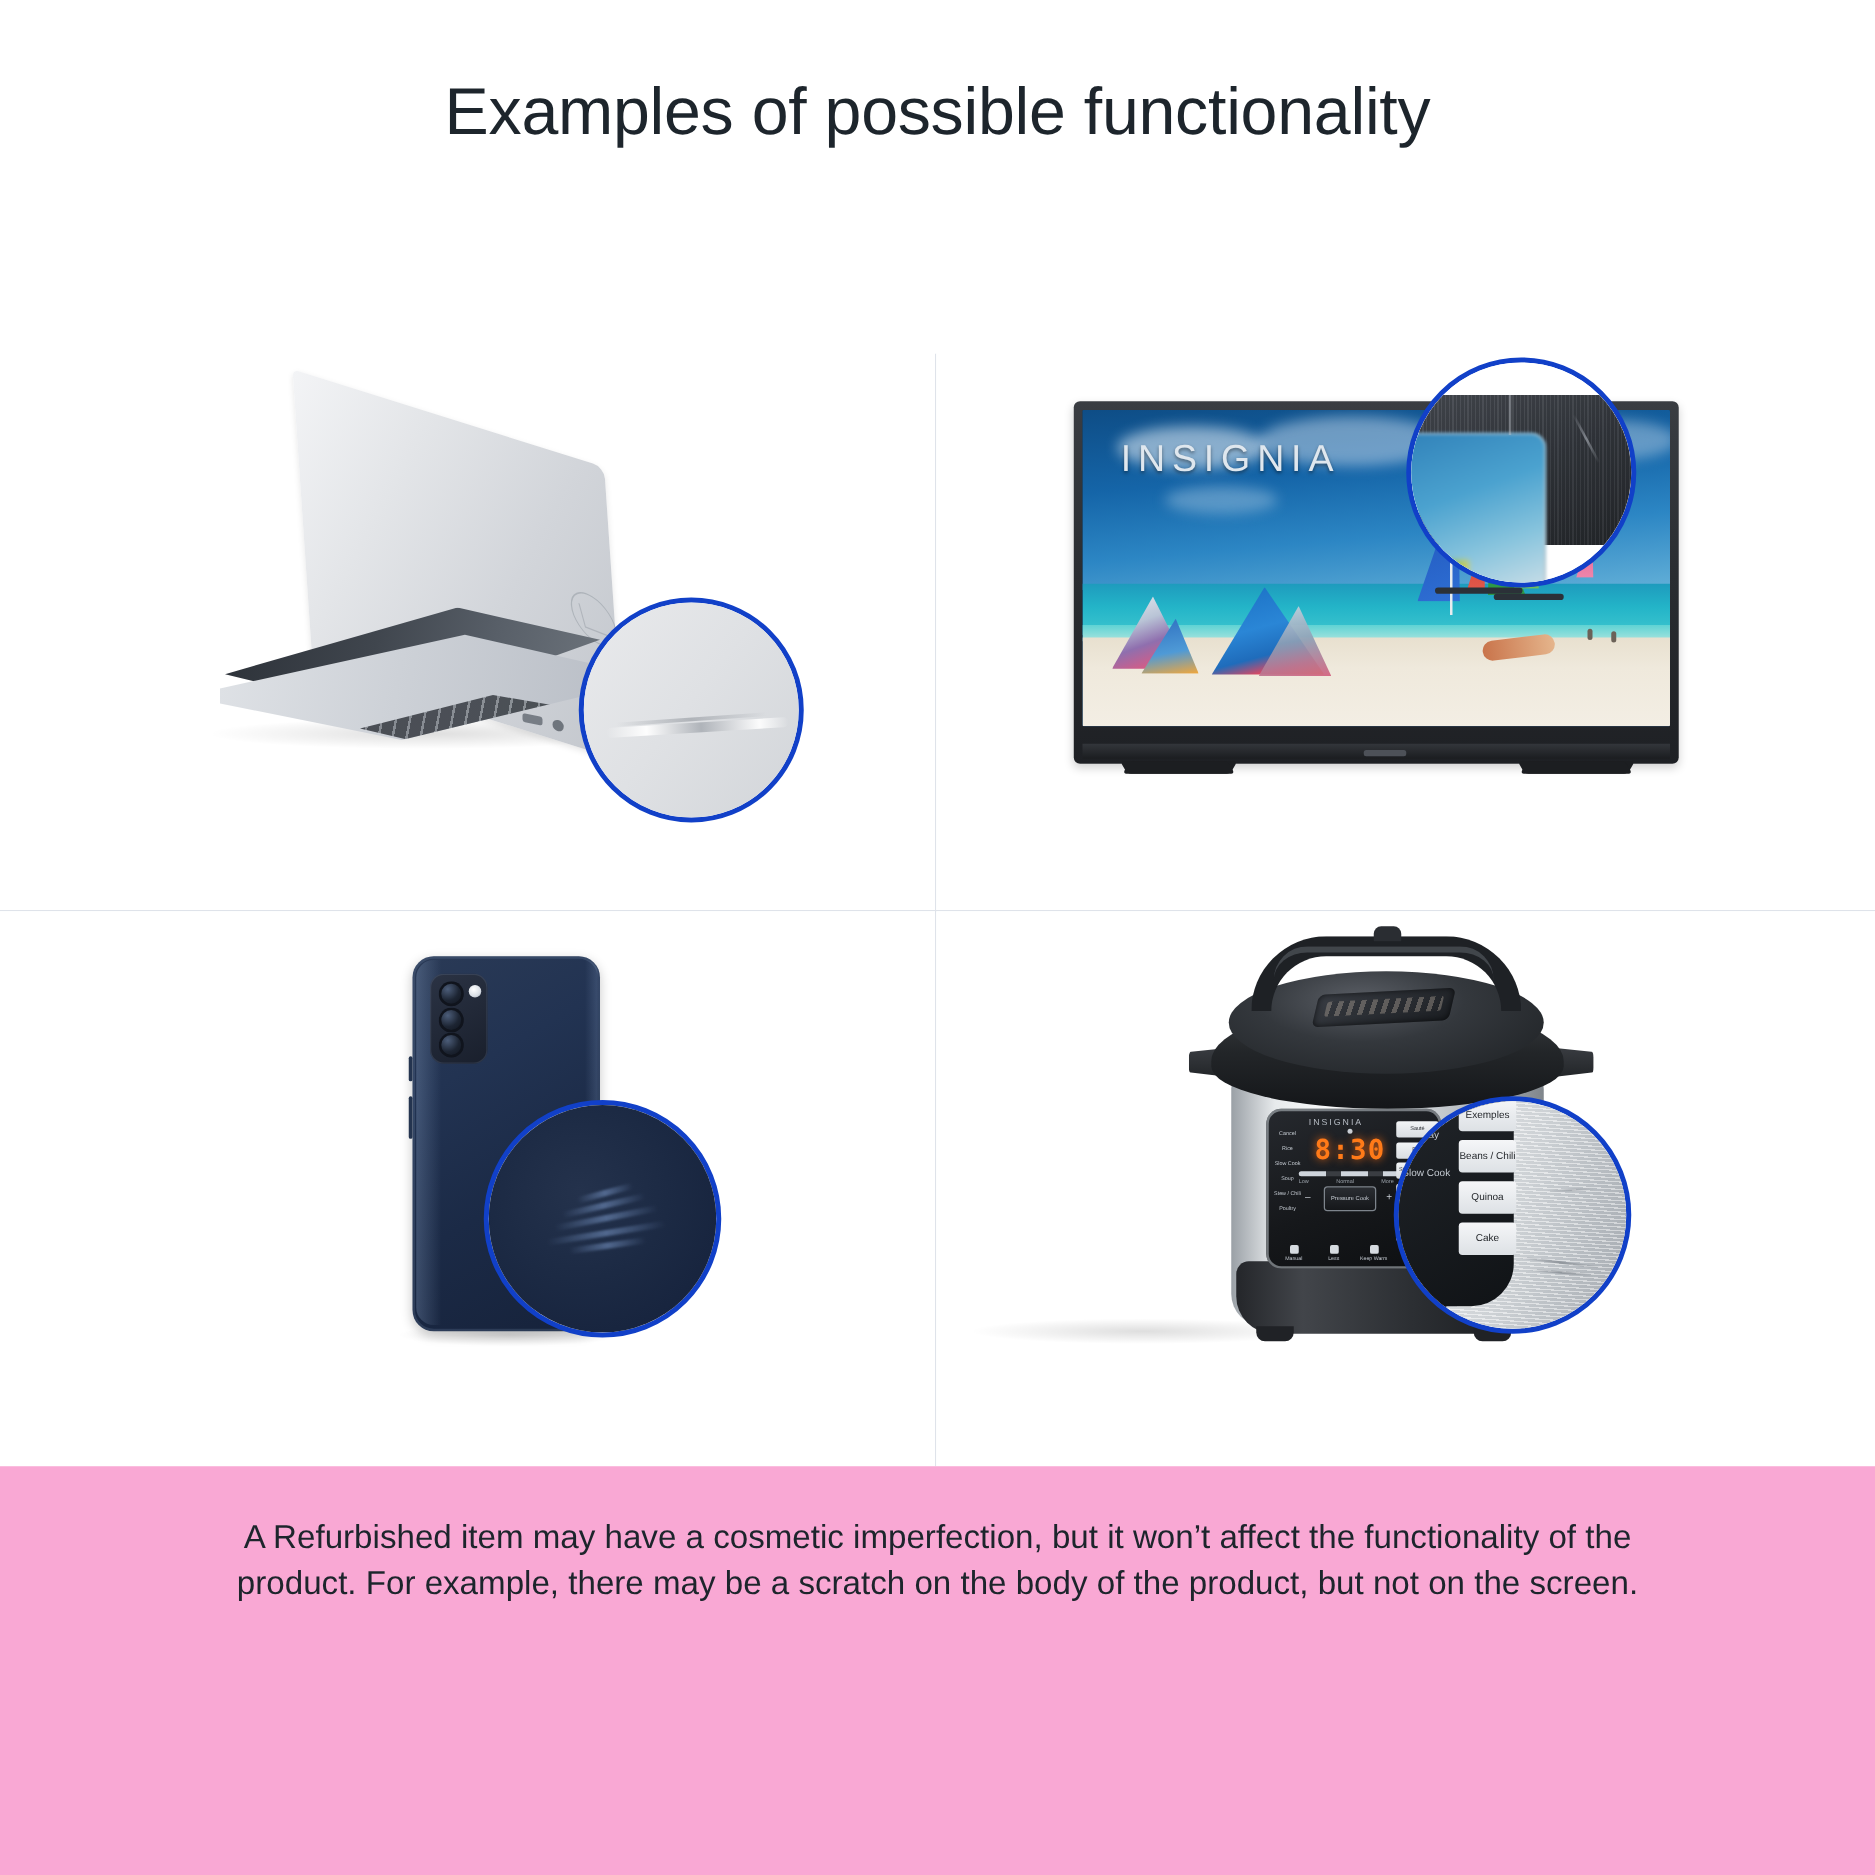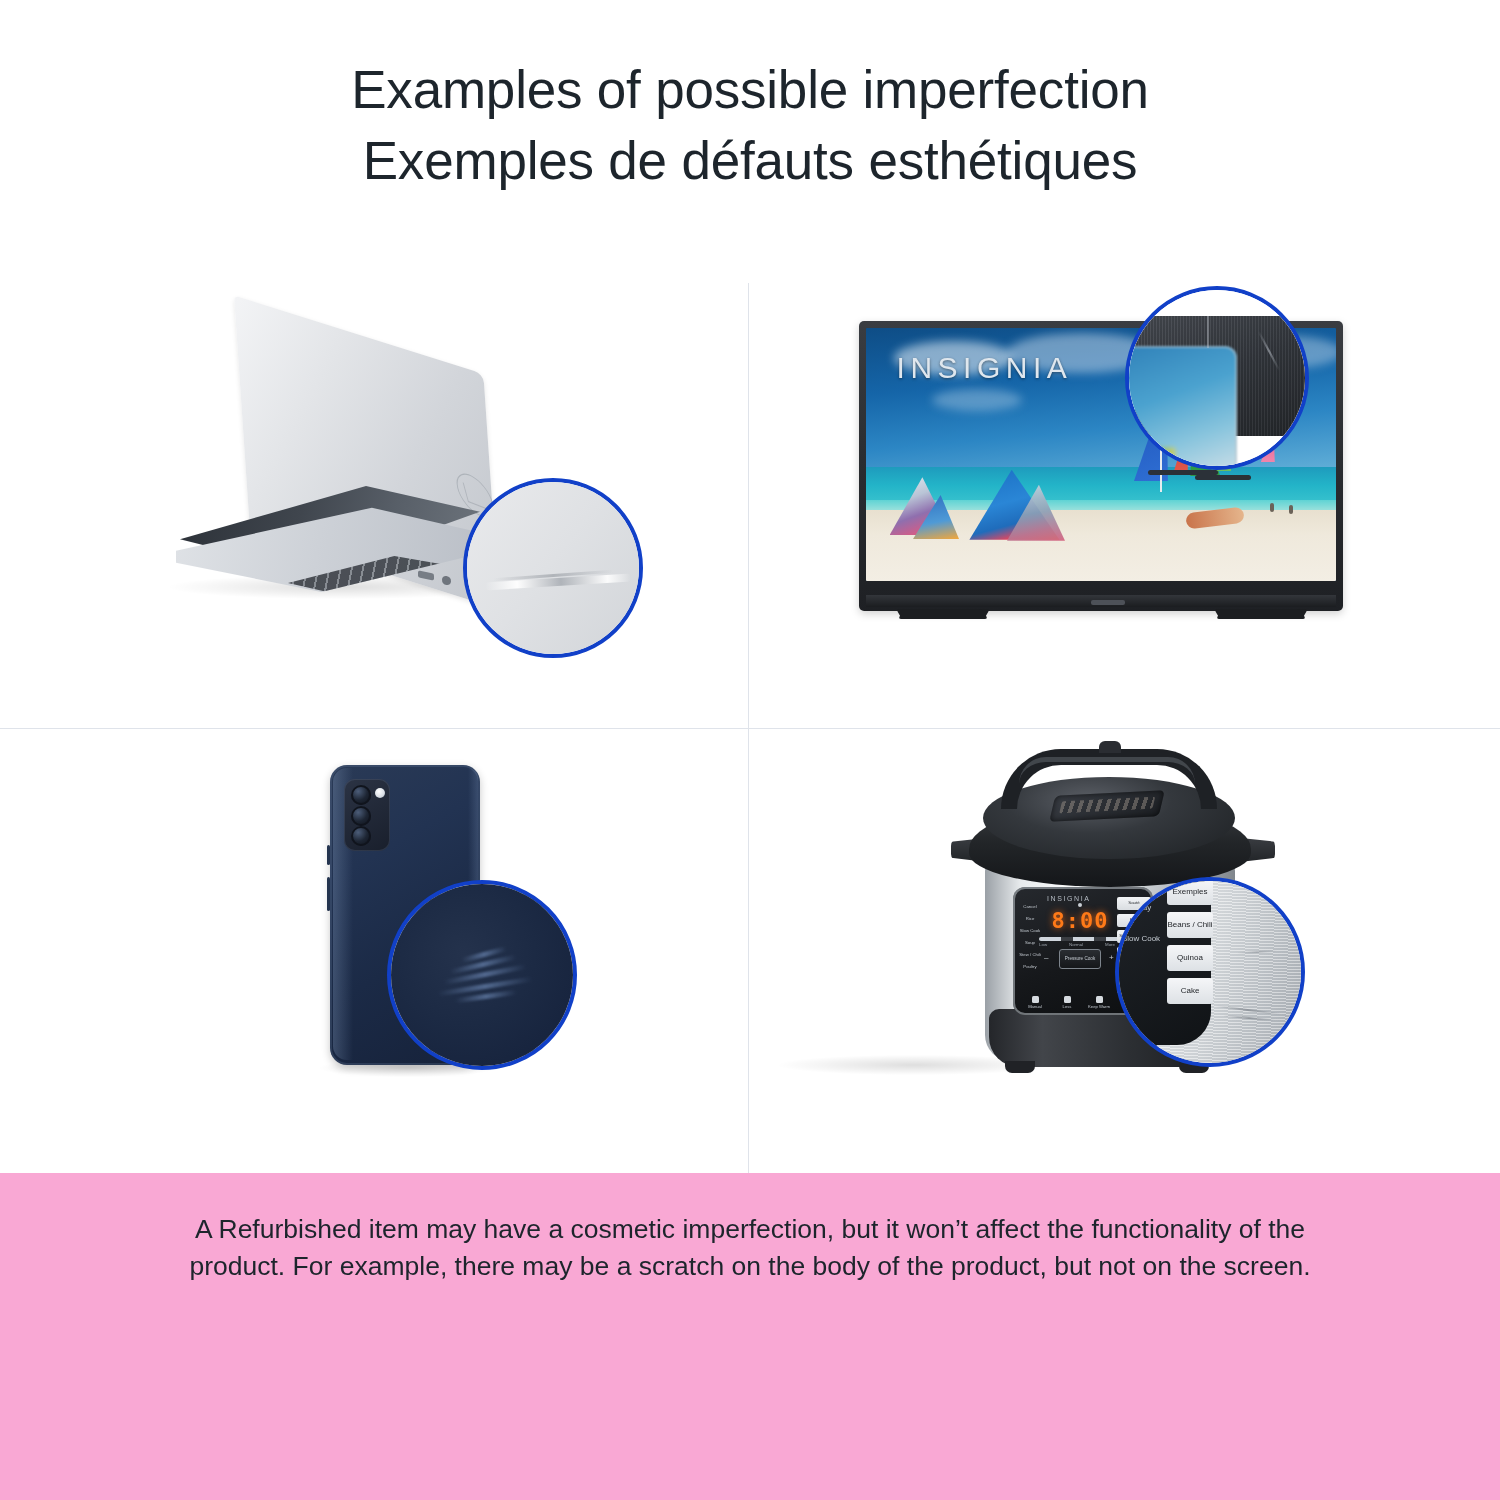--- a/index.html
+++ b/index.html
@@ -442,22 +442,21 @@
     margin:0 0 26px 0;
   }
   .para:last-child{margin-bottom:0;}
 </style>
 </head>
 <body>
 
 <div class="page">
 
   <div class="heading">
-    <span class="line">Examples of possible imperfection</span>
-    <span class="line">Exemples de défauts esthétiques</span>
+    <span class="line">Examples of possible functionality</span>
   </div>
 
   <div class="grid">
 
     <div class="vline"></div>
     <div class="hline"></div>
 
     <div class="cell tl">
       <div class="laptop-wrap">
         <div class="laptop-shadow"></div>
@@ -575,21 +574,21 @@
           <div class="lid-ring"></div>
           <div class="lid-top"></div>
           <div class="lid-disp"></div>
           <div class="handle"></div>
           <div class="handle-gloss"></div>
           <div class="knob"></div>
 
           <div class="panel">
             <div class="panel-brand">INSIGNIA</div>
             <div class="leddot"></div>
-            <div class="led">8:00</div>
+            <div class="led">8:30</div>
 
             <div class="bar"></div>
             <div class="bar-lbl bl-l">Low</div>
             <div class="bar-lbl bl-m">Normal</div>
             <div class="bar-lbl bl-h">More</div>
 
             <div class="pm pm-minus">–</div>
             <div class="centerbtn">Pressure Cook</div>
             <div class="pm pm-plus">+</div>
 

